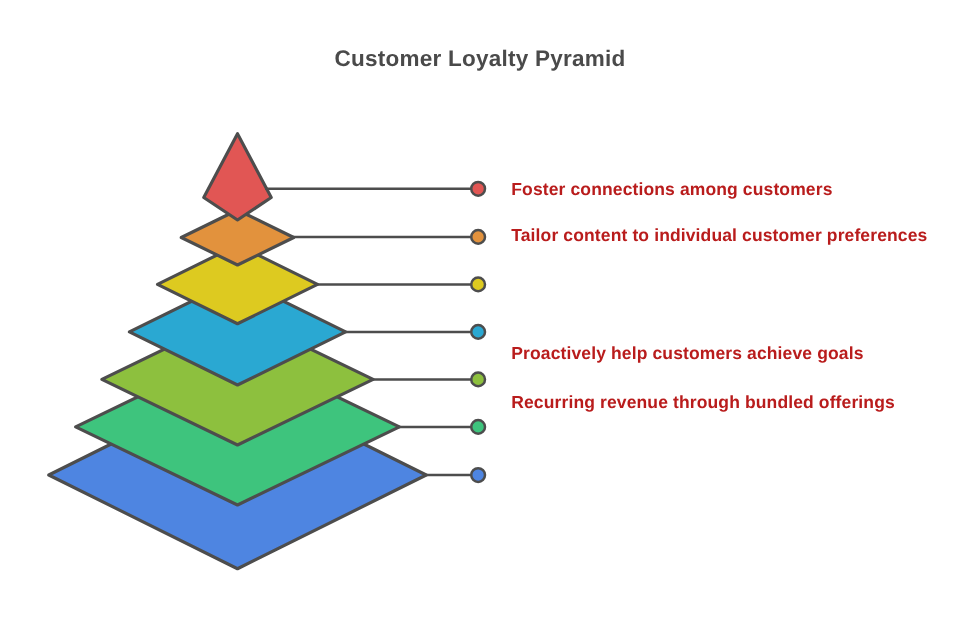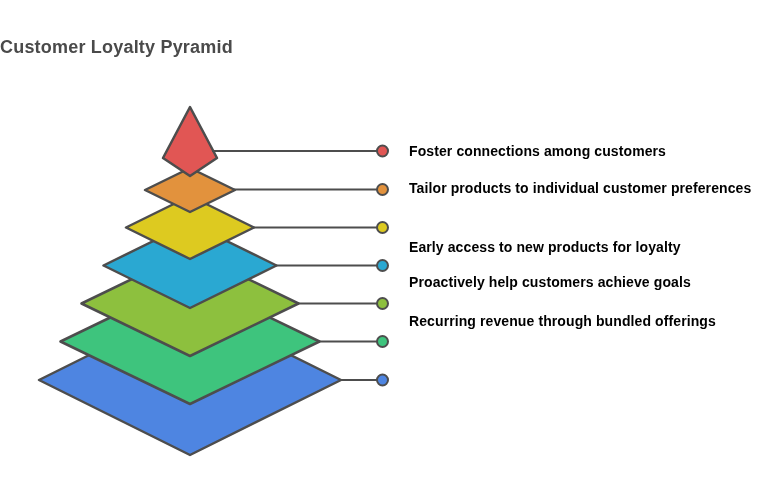--- a/index.html
+++ b/index.html
@@ -13,21 +13,21 @@
     width: 768px;
     height: 503px;
     background: #ffffff;
     overflow: hidden;
   }
   .title {
     position: absolute;
     top: 36px;
     left: 0;
     width: 768px;
-    text-align: left;
+    text-align: center;
     font-size: 18px;
     font-weight: bold;
     letter-spacing: 0.2px;
     color: #4a4a4a;
     line-height: 22px;
   }
   .pyramid-svg {
     position: absolute;
     top: 0;
     left: 0;
@@ -44,21 +44,21 @@
   .dot {
     stroke: #4d4d4d;
     stroke-width: 2;
   }
   .label {
     position: absolute;
     left: 409px;
     width: 350px;
     font-size: 14px;
     font-weight: bold;
-    color: #000000;
+    color: #b91c1c;
     line-height: 21px;
     letter-spacing: 0.1px;
   }
 </style>
 </head>
 <body>
 
 <div class="canvas">
 
   <div class="title">Customer Loyalty Pyramid</div>
@@ -84,18 +84,17 @@
     <circle class="dot" cx="382.5" cy="151" r="5.5" fill="#e15654"></circle>
     <circle class="dot" cx="382.5" cy="189.5" r="5.5" fill="#e2923d"></circle>
     <circle class="dot" cx="382.5" cy="227.5" r="5.5" fill="#ddca20"></circle>
     <circle class="dot" cx="382.5" cy="265.5" r="5.5" fill="#2aa8d2"></circle>
     <circle class="dot" cx="382.5" cy="303.5" r="5.5" fill="#8dc03e"></circle>
     <circle class="dot" cx="382.5" cy="341.5" r="5.5" fill="#3ec47d"></circle>
     <circle class="dot" cx="382.5" cy="380" r="5.5" fill="#4e85e1"></circle>
   </svg>
 
   <div class="label" style="top:141px">Foster connections among customers</div>
-  <div class="label" style="top:178px">Tailor products to individual customer preferences</div>
-  <div class="label" style="top:237px">Early access to new products for loyalty</div>
+  <div class="label" style="top:178px">Tailor content to individual customer preferences</div>
   <div class="label" style="top:311px">Recurring revenue through bundled offerings</div>
   <div class="label" style="top:272px">Proactively help customers achieve goals</div>
 
 </div>
 
 </body></html>

